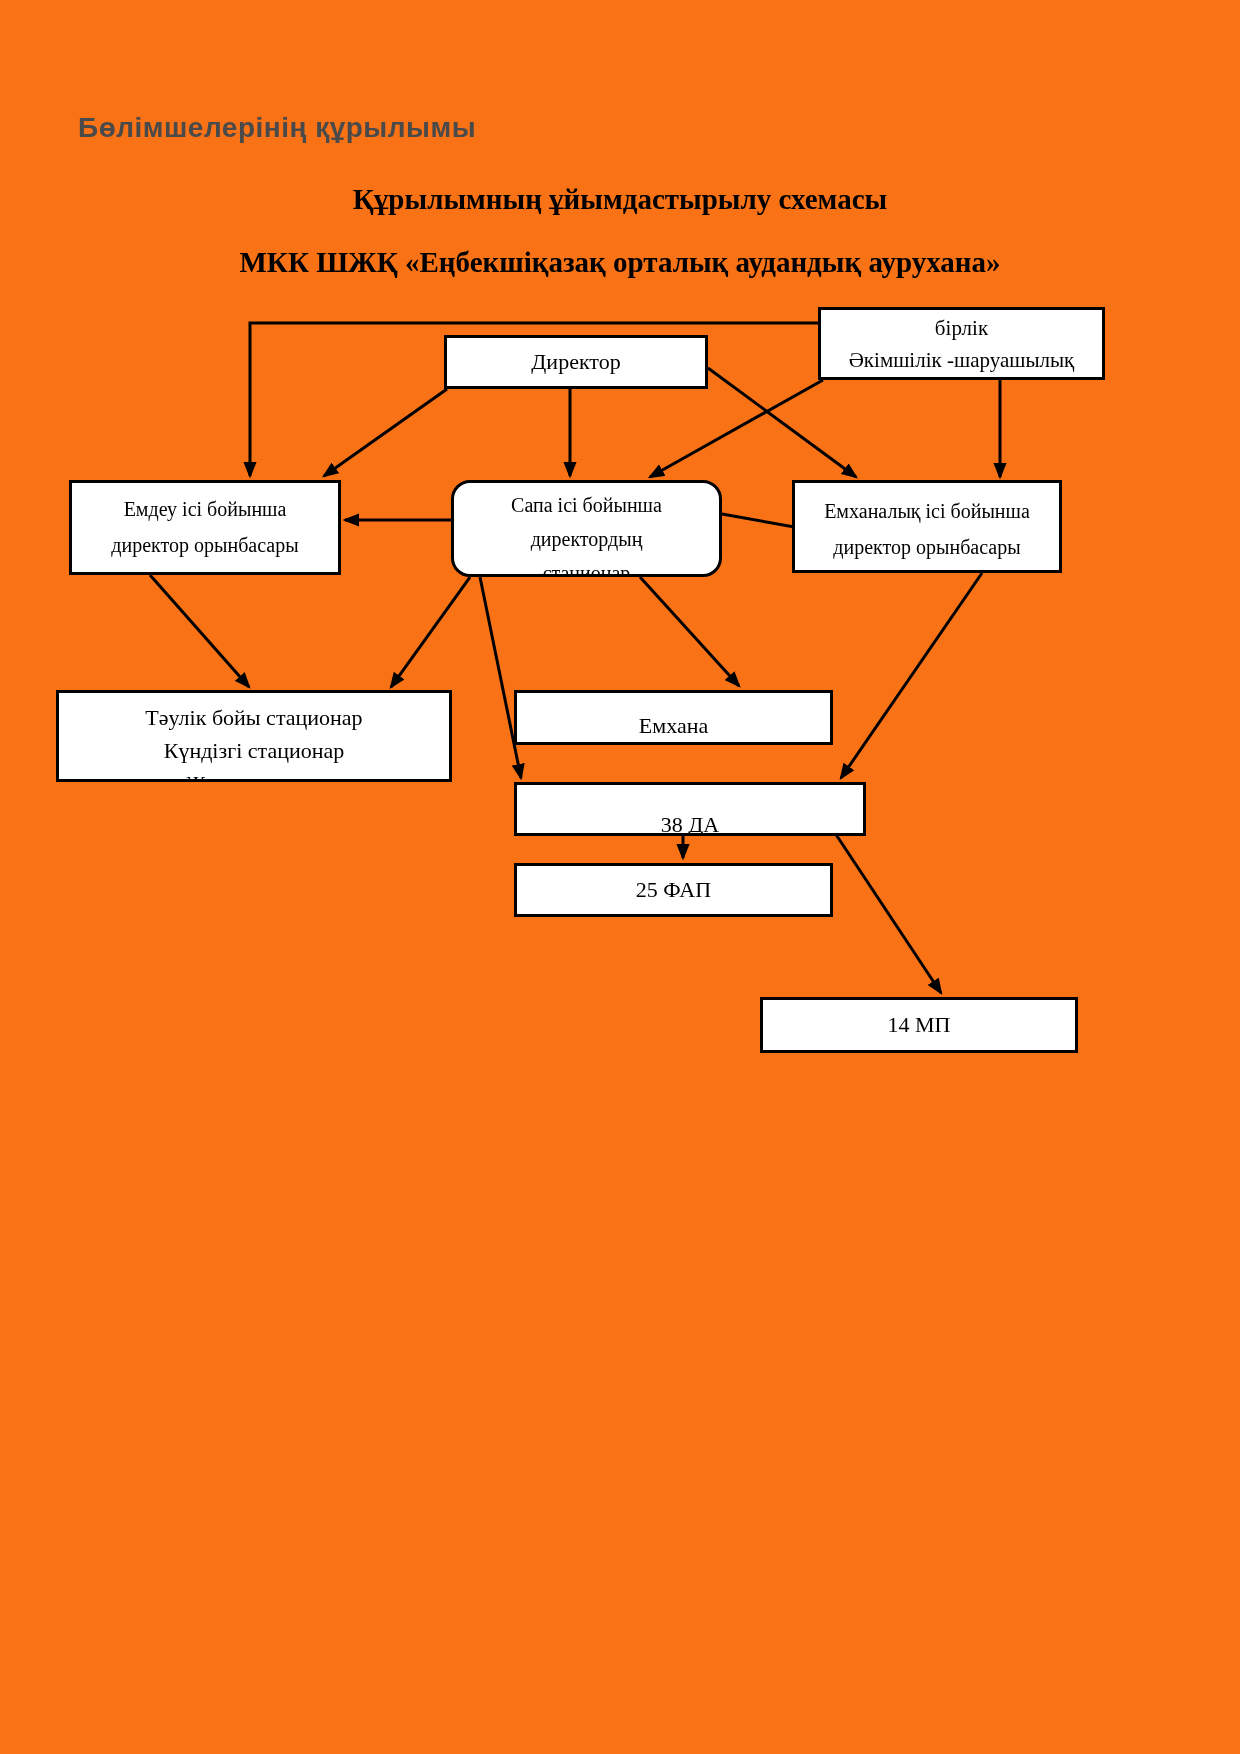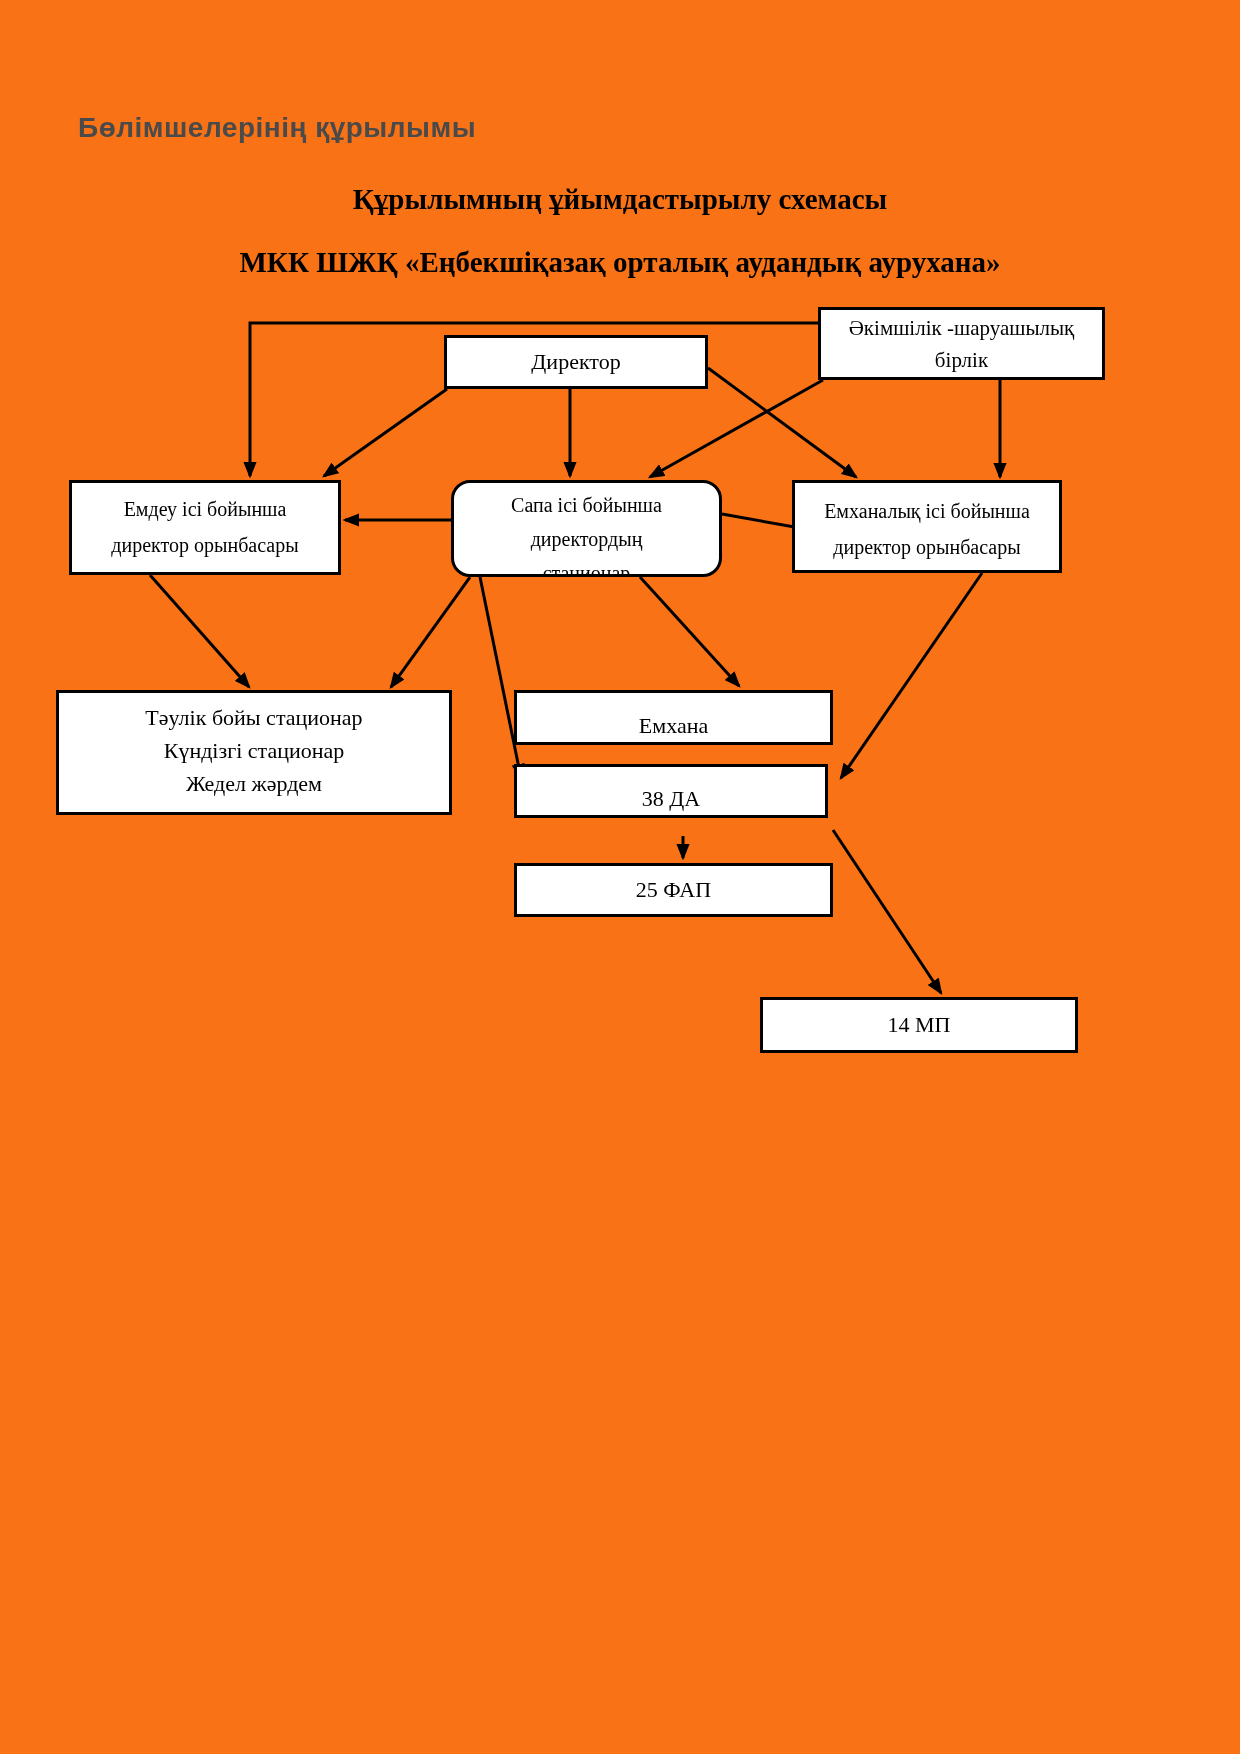--- a/index.html
+++ b/index.html
@@ -65,45 +65,45 @@
       <polyline points="982,573 841,778" class="edge" marker-end="url(#arrow)"></polyline>
       <polyline points="683,836 683,858" class="edge" marker-end="url(#arrow)"></polyline>
       <polyline points="833,830 941,993" class="edge" marker-end="url(#arrow)"></polyline>
     </svg>
 
   <div id="node-layer">
       <div class="node" style="left: 444px; top: 335px; width: 264px; height: 54px; font-size: 22px; line-height: 48px; padding-top: 0px;">
         <div>Директор</div>
       </div>
       <div class="node" style="left: 818px; top: 307px; width: 287px; height: 73px; font-size: 21px; line-height: 32px; padding-top: 2px;">
+        <div>бірлік</div>
         <div>Әкімшілік -шаруашылық</div>
-        <div>бірлік</div>
       </div>
       <div class="node" style="left: 69px; top: 480px; width: 272px; height: 95px; font-size: 20px; line-height: 36px; padding-top: 8px;">
         <div>Емдеу ісі бойынша</div>
         <div>директор орынбасары</div>
       </div>
       <div class="node" style="left: 451px; top: 480px; width: 271px; height: 97px; font-size: 20px; line-height: 34px; padding-top: 5px; border-radius: 19px;">
         <div>Сапа ісі бойынша</div>
         <div>директордың</div>
         <div>стационар</div>
       </div>
       <div class="node" style="left: 792px; top: 480px; width: 270px; height: 93px; font-size: 20px; line-height: 36px; padding-top: 10px; text-align: center;">
         <div>Емханалық ісі бойынша</div>
         <div>директор орынбасары</div>
       </div>
-      <div class="node" style="left: 56px; top: 690px; width: 396px; height: 125px; font-size: 22px; line-height: 33px; padding-top: 8px;">
+      <div class="node" style="left: 56px; top: 690px; width: 396px; height: 92px; font-size: 22px; line-height: 33px; padding-top: 8px;">
         <div>Тәулік бойы стационар</div>
         <div>Күндізгі стационар</div>
         <div>Жедел жәрдем</div>
       </div>
       <div class="node" style="left: 514px; top: 690px; width: 319px; height: 55px; font-size: 22px; line-height: 49px; padding-top: 8px;">
         <div>Емхана</div>
       </div>
-      <div class="node" style="left: 514px; top: 764px; width: 314px; height: 54px; font-size: 22px; line-height: 48px; padding-top: 8px;">
+      <div class="node" style="left: 514px; top: 782px; width: 352px; height: 54px; font-size: 22px; line-height: 48px; padding-top: 16px;">
         <div>38 ДА</div>
       </div>
       <div class="node" style="left: 514px; top: 863px; width: 319px; height: 54px; font-size: 22px; line-height: 48px; padding-top: 0px;">
         <div>25 ФАП</div>
       </div>
       <div class="node" style="left: 760px; top: 997px; width: 318px; height: 56px; font-size: 22px; line-height: 50px; padding-top: 0px;">
         <div>14 МП</div>
       </div>
     </div>
 

